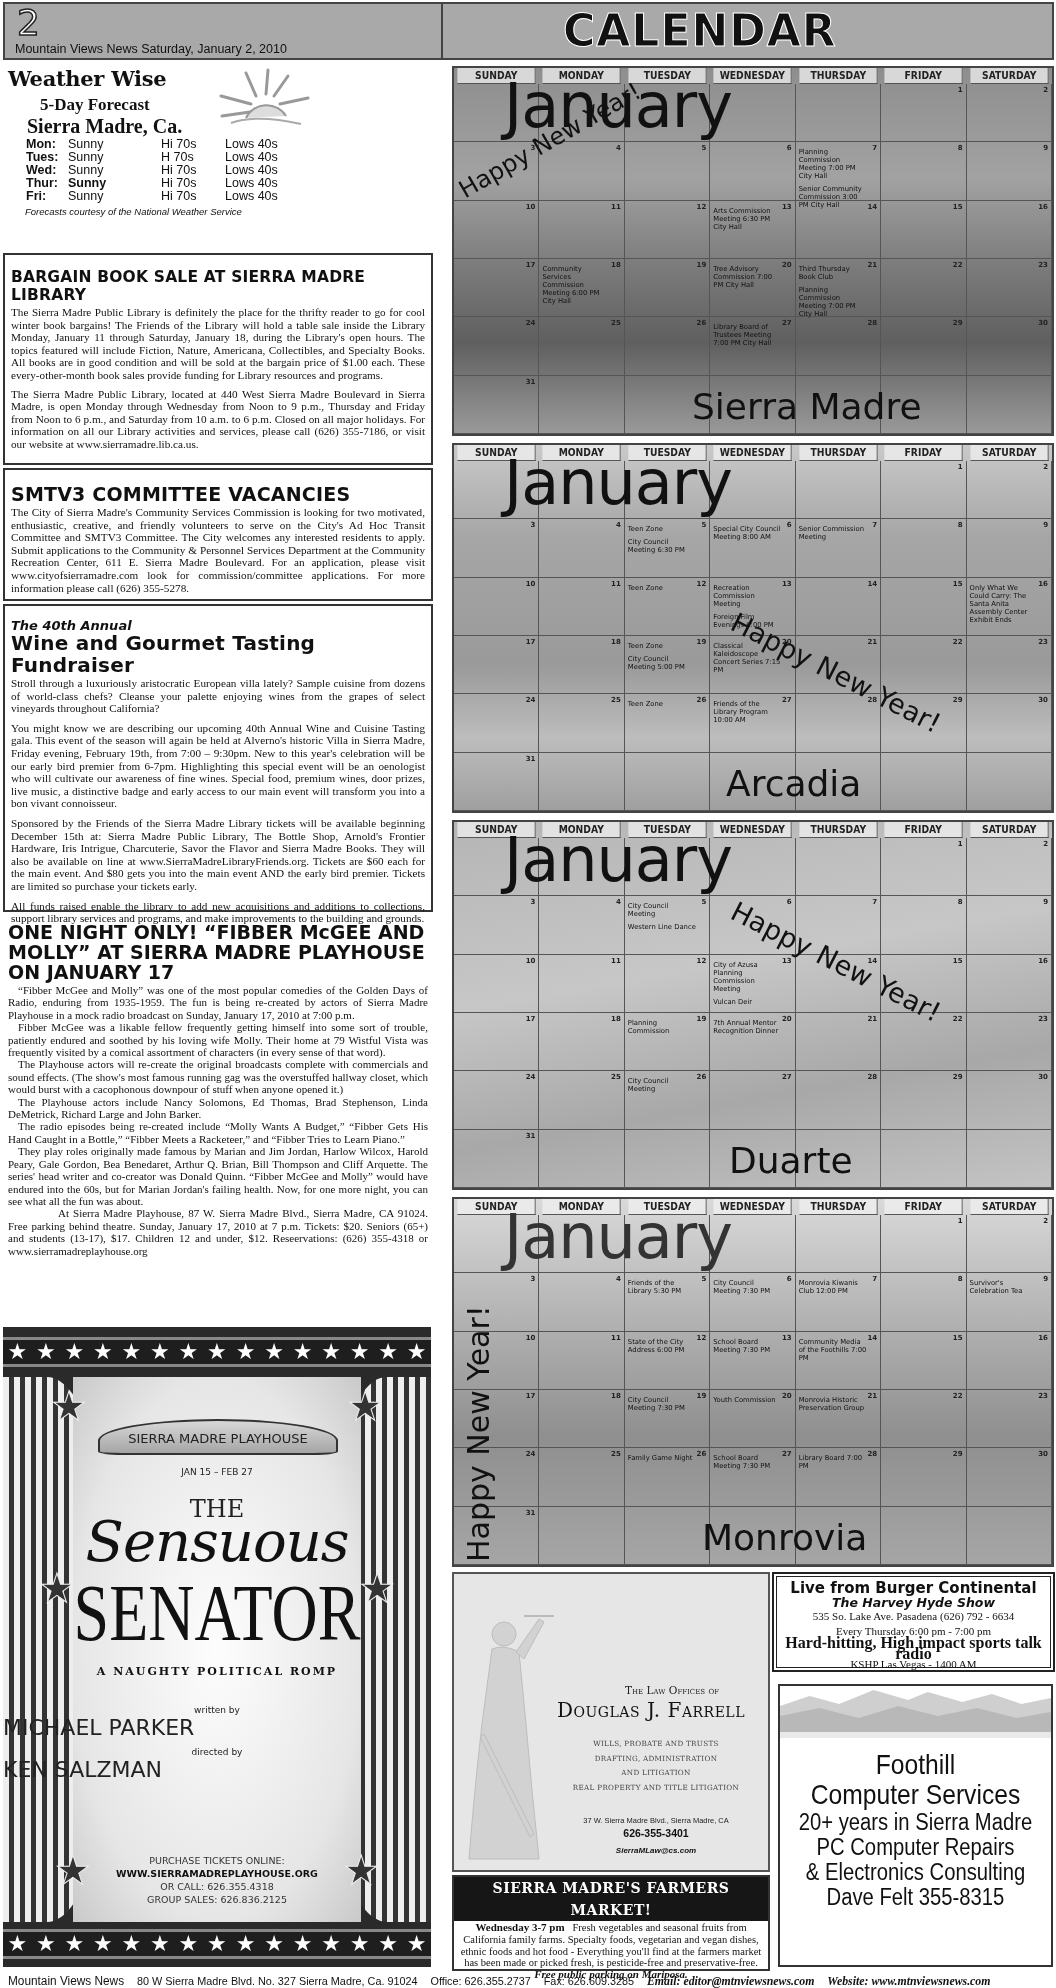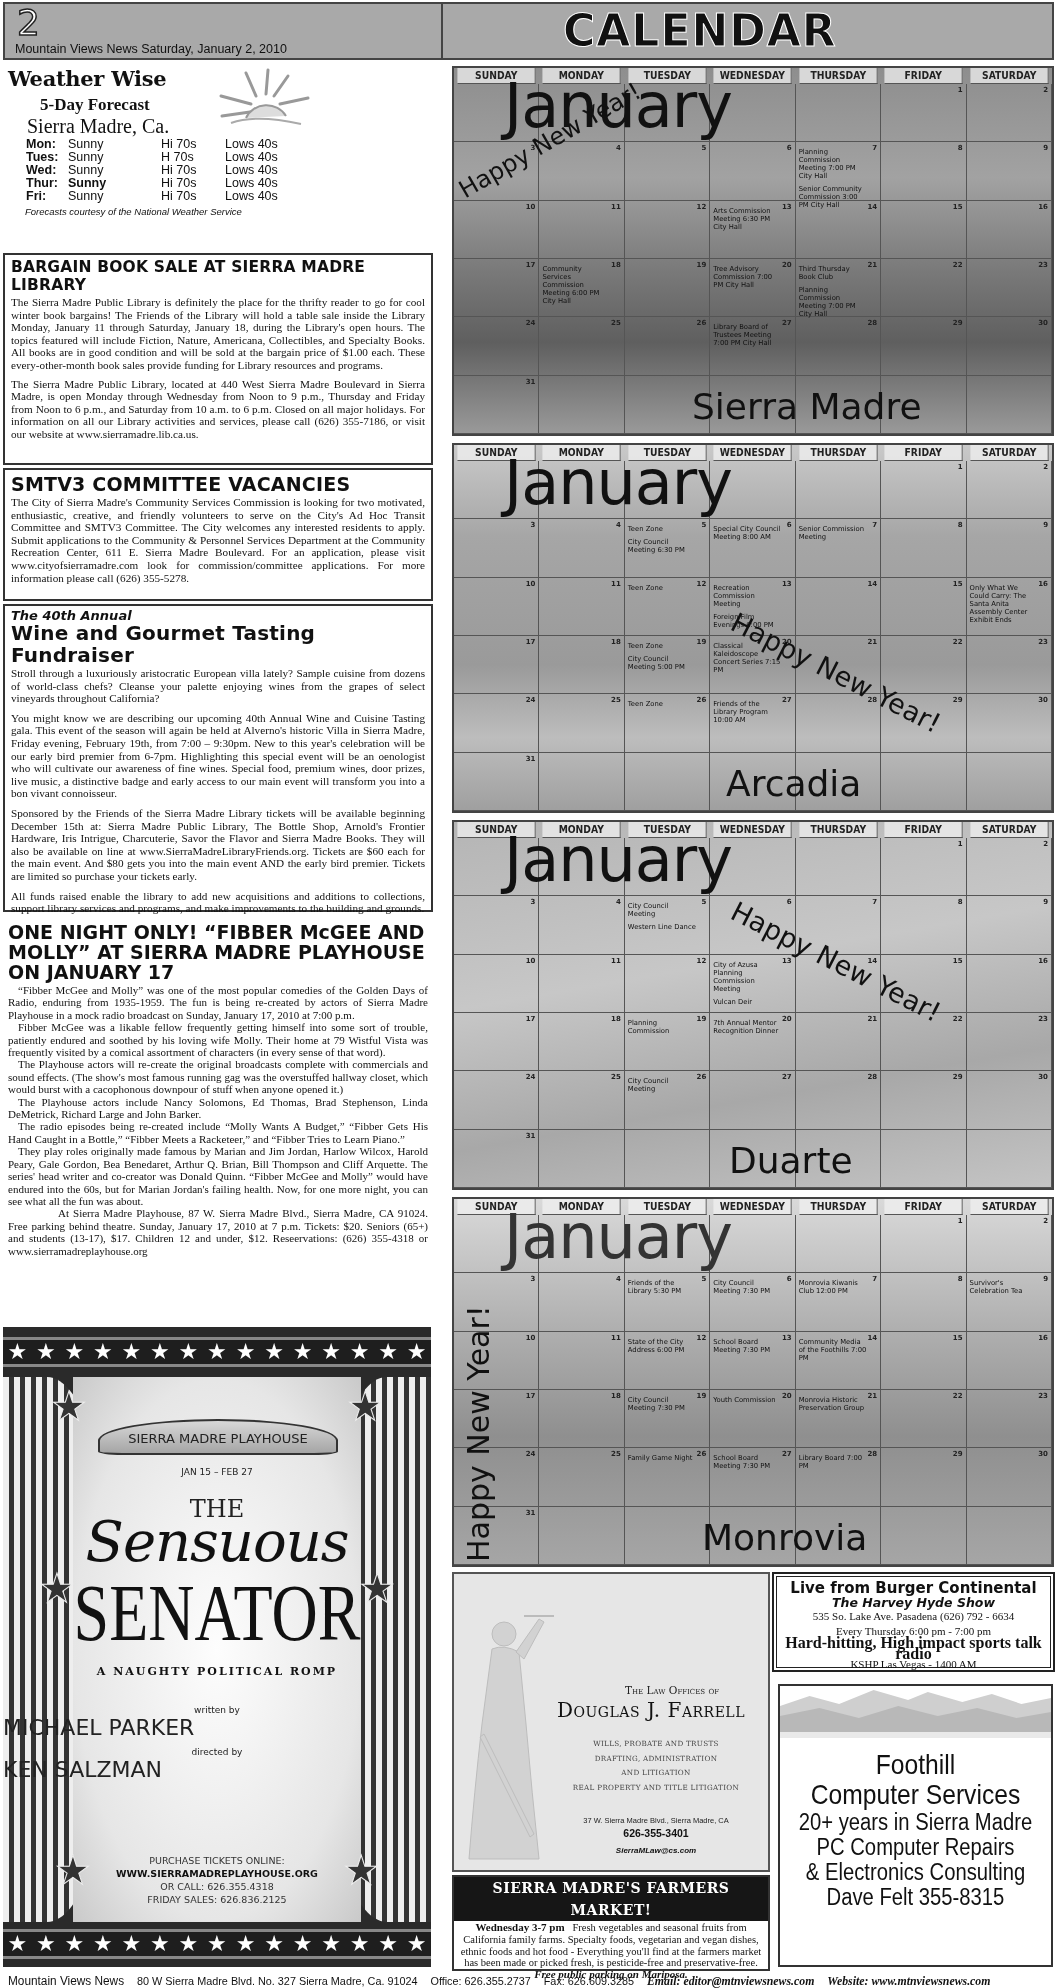--- a/index.html
+++ b/index.html
@@ -10,31 +10,31 @@
   .hdr-left { position: absolute; left: 3px; top: 2px; width: 440px; height: 58px; background: #a9a9a9; border: 2px solid #444; }
   .hdr-left .pageno { position: absolute; left: 12px; top: -2px; font-family: "DejaVu Sans", sans-serif; font-size: 36px; color: #fff; -webkit-text-stroke: 1.5px #222; line-height: 42px; }
   .hdr-left .dateline { position: absolute; left: 10px; bottom: 2px; font-family: "Liberation Sans", sans-serif; font-size: 12.5px; color: #111; }
   .hdr-right { position: absolute; left: 443px; top: 2px; width: 611px; height: 58px; background: #a9a9a9; border: 2px solid #444; border-left: none; }
   .hdr-right .title { position: absolute; left: 120px; top: 0px; font-family: "DejaVu Sans", sans-serif; font-weight: bold; font-size: 44px; letter-spacing: 1px; color: #111; -webkit-text-stroke: 1px #fff; line-height: 54px; }
 
   
   .weather { position: absolute; left: 8px; top: 66px; width: 430px; height: 180px; }
   .weather .ww { font-family: "DejaVu Serif", serif; font-weight: bold; font-size: 21px; letter-spacing: -0.3px; }
   .weather .sub { font-family: "Liberation Serif", serif; font-weight: bold; font-size: 17px; margin-left: 32px; margin-top: 4px; }
-  .weather .city { font-family: "Liberation Serif", serif; font-weight: normal; font-size: 20px; margin-left: 19px; margin-top: 0px; }
+  .weather .city { font-family: "Liberation Serif", serif; font-weight: bold; font-size: 20px; margin-left: 19px; margin-top: 0px; }
   .weather table { margin-left: 18px; border-collapse: collapse; font-family: "Liberation Sans", sans-serif; font-size: 12.5px; line-height: 13px; }
   .weather td { padding: 0; }
   .weather td.day { width: 42px; font-weight: bold; }
   .weather td.cond { width: 93px; }
   .weather td.hi { width: 64px; }
   .weather .credit { font-family: "Liberation Sans", sans-serif; font-style: italic; font-size: 9.5px; margin-left: 17px; margin-top: 3px; }
   .sun { position: absolute; left: 208px; top: 2px; width: 100px; height: 60px; }
 
   
-  .box { position: absolute; left: 3px; width: 430px; border: 2px solid #333; padding: 3px 6px; font-size: 11.2px; line-height: 12.6px; text-align: justify; }
+  .box { position: absolute; left: 3px; width: 430px; border: 2px solid #333; padding: 13px 6px; font-size: 11.2px; line-height: 12.6px; text-align: justify; }
   .box h2 { font-family: "DejaVu Sans", sans-serif; font-weight: bold; font-size: 15.5px; line-height: 18px; text-align: left; letter-spacing: 0.2px; }
   .box p { margin-top: 6px; }
   .box1 { top: 253px; height: 212px; }
   .box2 { top: 468px; height: 133px; }
   .box2 h2 { font-size: 19px; line-height: 22px; }
   .box2 p { margin-top: 1px; }
   .box3 { top: 604px; height: 308px; }
   .box3 .kicker { font-family: "DejaVu Sans", sans-serif; font-style: italic; font-weight: bold; font-size: 13px; line-height: 13px; }
   .box3 h2 { font-size: 20px; line-height: 22px; margin-bottom: 1px; }
   .box3 p { margin-top: 7px; }
@@ -254,21 +254,21 @@
   <div class="senator">SENATOR</div>
   <div class="romp">A NAUGHTY POLITICAL ROMP</div>
   <div class="small" style="top:378px">written by</div>
   <div class="name" style="top:388px">MICHAEL PARKER</div>
   <div class="small" style="top:420px">directed by</div>
   <div class="name" style="top:430px">KEN SALZMAN</div>
   <div class="tix">
     <div>PURCHASE TICKETS ONLINE:</div>
     <div class="url">WWW.SIERRAMADREPLAYHOUSE.ORG</div>
     <div>OR CALL: 626.355.4318</div>
-    <div>FRIDAY SALES: 626.836.2125</div>
+    <div>GROUP SALES: 626.836.2125</div>
   </div>
   <div class="stars-row stars-bottom">
     <span>★</span>
       <span>★</span>
       <span>★</span>
       <span>★</span>
       <span>★</span>
       <span>★</span>
       <span>★</span>
       <span>★</span>

